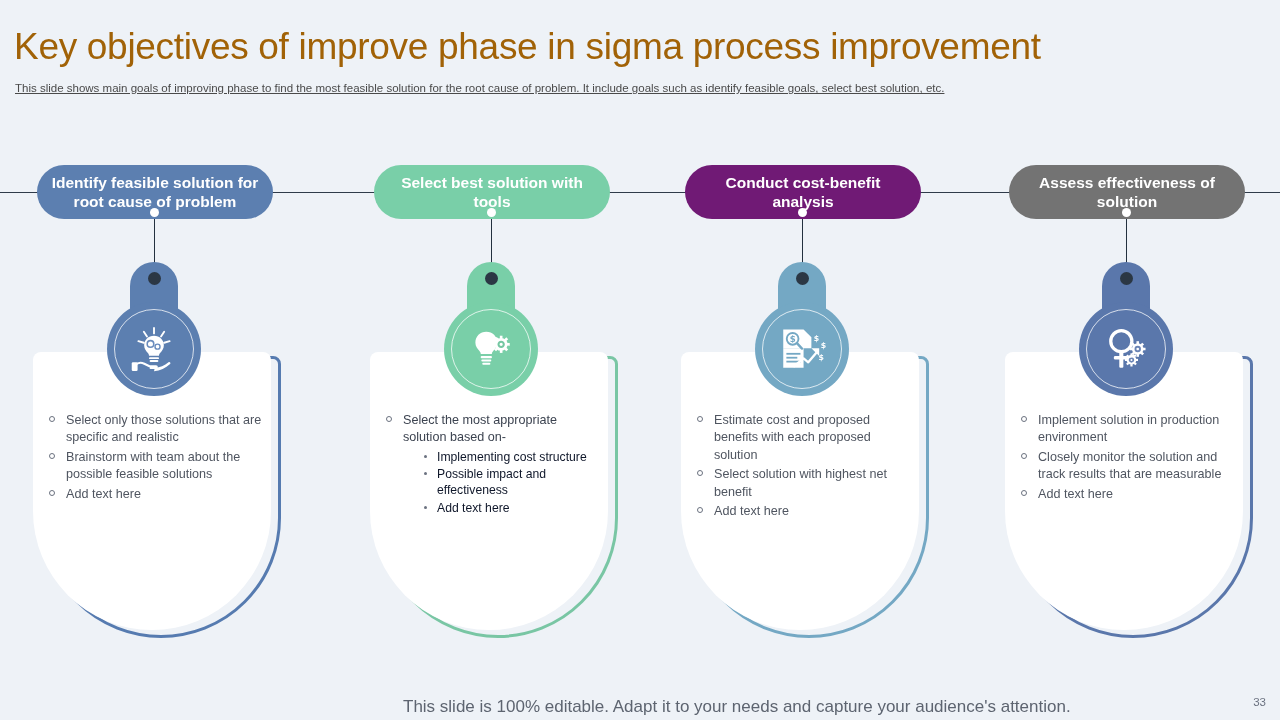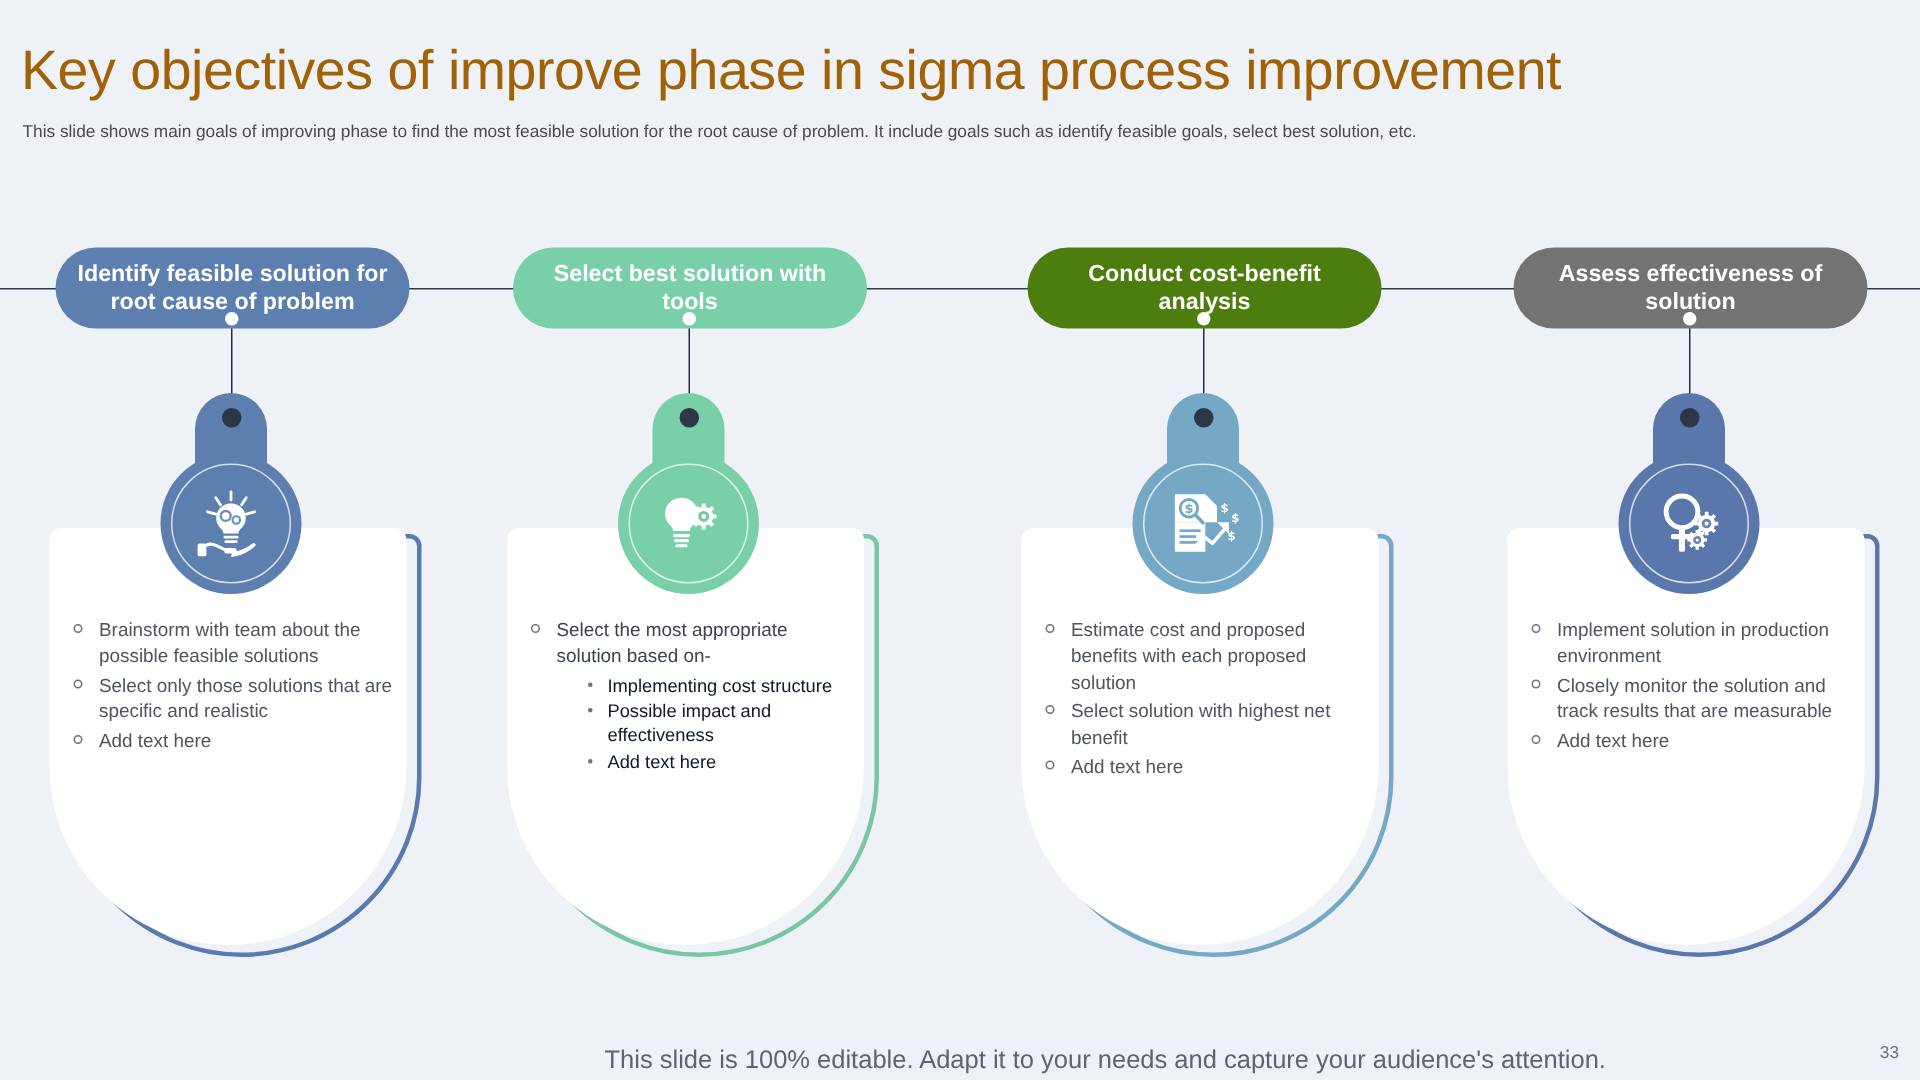--- a/index.html
+++ b/index.html
@@ -25,41 +25,42 @@
     white-space: nowrap;
   }
 
   .slide-subtitle {
     position: absolute;
     left: 15px;
     top: 82px;
     font-size: 11.5px;
     color: #4a4a4a;
     white-space: nowrap;
+    text-decoration: underline;
   }
 
   
   .rail {
     position: absolute;
     left: 0;
     top: 192px;
     width: 1280px;
     height: 1.4px;
     background: #2f3b4a;
   }
 
   
   .col {
     position: absolute;
     top: 0;
     width: 300px;
     height: 720px;
   }
   .col-0 { left: 3px; }
-  .col-1 { left: 308px; }
+  .col-1 { left: 340px; }
   .col-2 { left: 651px; }
   .col-3 { left: 975px; }
 
   
   .pill {
     position: absolute;
     top: 165px;
     left: 34px;
     width: 236px;
     height: 54px;
@@ -289,22 +290,22 @@
       <path d="M33 56.2c6.6-.4 12.4-3.3 17.6-7.3 1.5-1.1 3.4 1.1 2 2.4-5.8 5.4-12.6 8.7-20.6 9.2" fill="#fff"></path>
       <rect x="3.5" y="49" width="7.5" height="11" rx="1.6" fill="#fff"></rect>
     </svg>
         </div>
       </div>
       <div class="card-wrap">
         <div class="card-shadow" style="border-color: rgb(86, 123, 176);"></div>
         <div class="card-face"></div>
         <div class="card-body">
           <ul class="bullets">
+            <li><span class="bmark"></span><span class="btext">Select only those solutions that are specific and realistic</span></li>
             <li><span class="bmark"></span><span class="btext">Brainstorm with team about the possible feasible solutions</span></li>
-            <li><span class="bmark"></span><span class="btext">Select only those solutions that are specific and realistic</span></li>
             <li><span class="bmark"></span><span class="btext">Add text here</span></li>
           </ul>
         </div>
       </div>
     </div>
     <div class="col col-1">
       <div class="pill" style="background: rgb(121, 207, 168);">Select best solution with tools</div>
       <div class="pill-dot"></div>
       <div class="stem"></div>
       <div class="badge-tag" style="background: rgb(121, 207, 168);"></div>
@@ -344,21 +345,21 @@
             <li class="bold-item"><span class="bmark"></span><span class="btext">Select the most appropriate solution based on-</span><ul class="subbullets">
                 <li><span class="sbmark"></span><span>Implementing cost structure</span></li>
                 <li><span class="sbmark"></span><span>Possible impact and effectiveness</span></li>
                 <li><span class="sbmark"></span><span>Add text here</span></li>
               </ul></li>
           </ul>
         </div>
       </div>
     </div>
     <div class="col col-2">
-      <div class="pill" style="background: #4d7c0f;">Conduct cost-benefit analysis</div>
+      <div class="pill" style="background: #701a75;">Conduct cost-benefit analysis</div>
       <div class="pill-dot"></div>
       <div class="stem"></div>
       <div class="badge-tag" style="background: rgb(116, 168, 196);"></div>
       <div class="stem-dot"></div>
       <div class="badge-circle" style="background: rgb(116, 168, 196);">
         <div class="badge-ring"></div>
         <div class="badge-icon">
     <svg viewBox="0 0 64 64">
       <path d="M8 7h26l10 10v14H8z" fill="#fff"></path>
       <path d="M8 31h26v25H8z" fill="#fff"></path>

